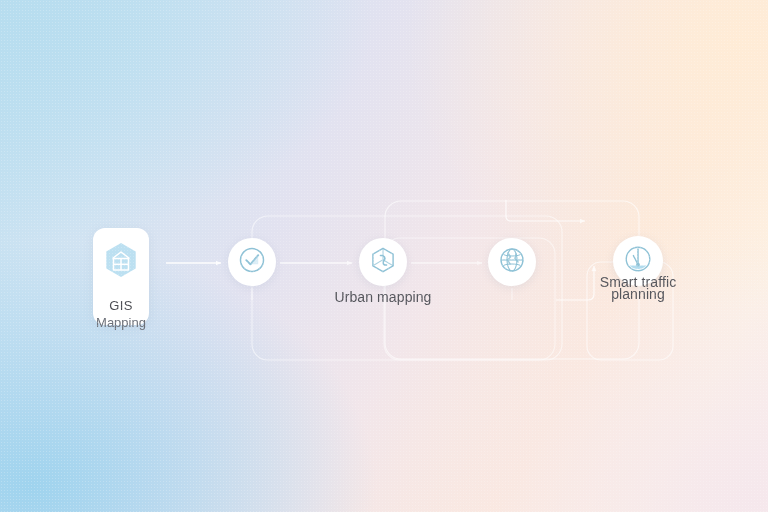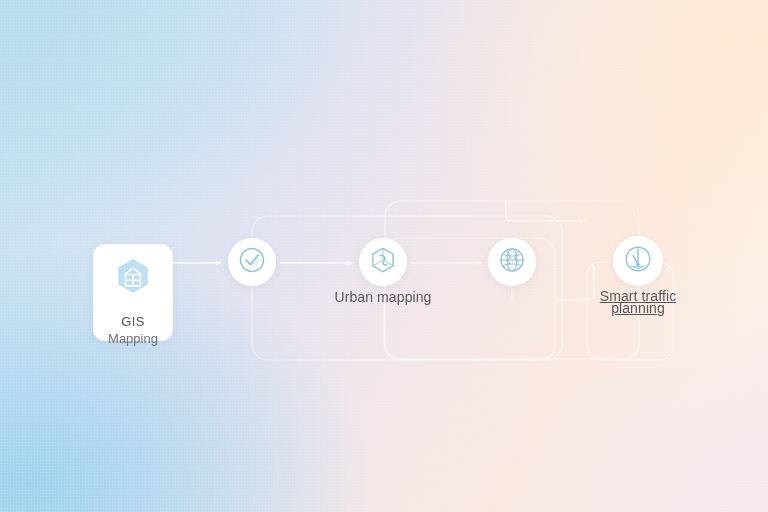--- a/index.html
+++ b/index.html
@@ -56,24 +56,23 @@
     position: absolute;
     background: #ffffff;
     border-radius: 12px;
     box-shadow: 0 2px 10px rgba(120,150,175,0.13);
     display: flex;
     flex-direction: column;
     align-items: center;
   }
   #card-gis {
     left: 93px; top: 228px;
-    width: 80px; height: 97px;
+    width: 56px; height: 97px;
     padding-top: 12px;
     box-sizing: border-box;
-    margin-top: 16px;
   }
 
   .node-circle {
     position: absolute;
     border-radius: 50%;
     background: #ffffff;
     box-shadow: 0 2px 9px rgba(125,150,175,0.14);
     display: flex;
     align-items: center;
     justify-content: center;
@@ -88,21 +87,21 @@
     text-align: center;
     color: #55565c;
     font-size: 14px;
     line-height: 12px;
     letter-spacing: 0.1px;
     filter: blur(0.42px);
     white-space: pre-line;
     user-select: none;
   }
   #label-cube  { left: 330px; top: 291px; width: 106px; }
-  #label-gauge { left: 588px; top: 290px; width: 100px; text-decoration: underline; }
+  #label-gauge { left: 588px; top: 276px; width: 100px; }
 
   .card-title {
     font-size: 13px;
     color: #4c4d53;
     letter-spacing: 0.3px;
     filter: blur(0.38px);
   }
   .card-sub {
     font-size: 13px;
     color: #6c7078;

